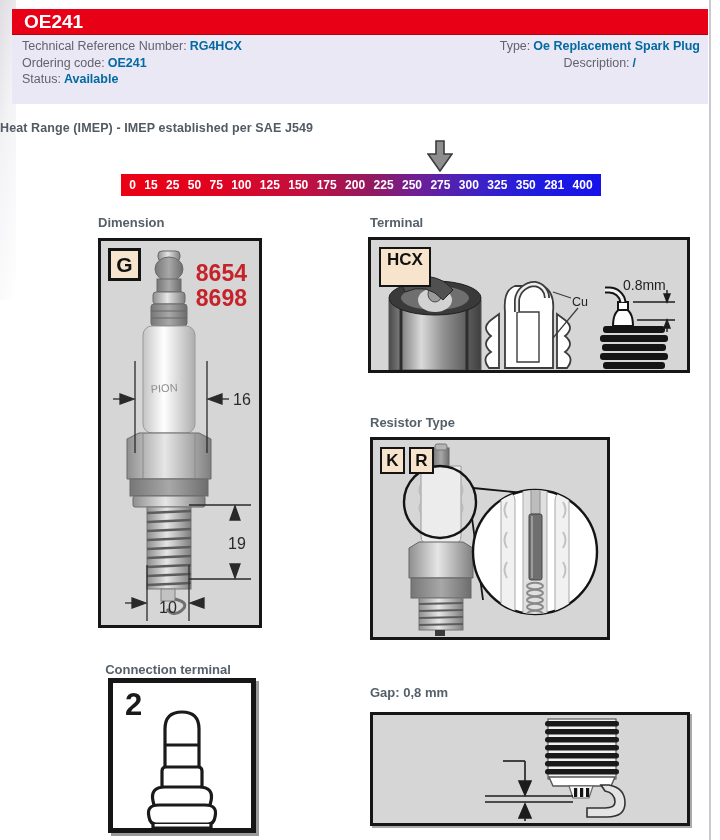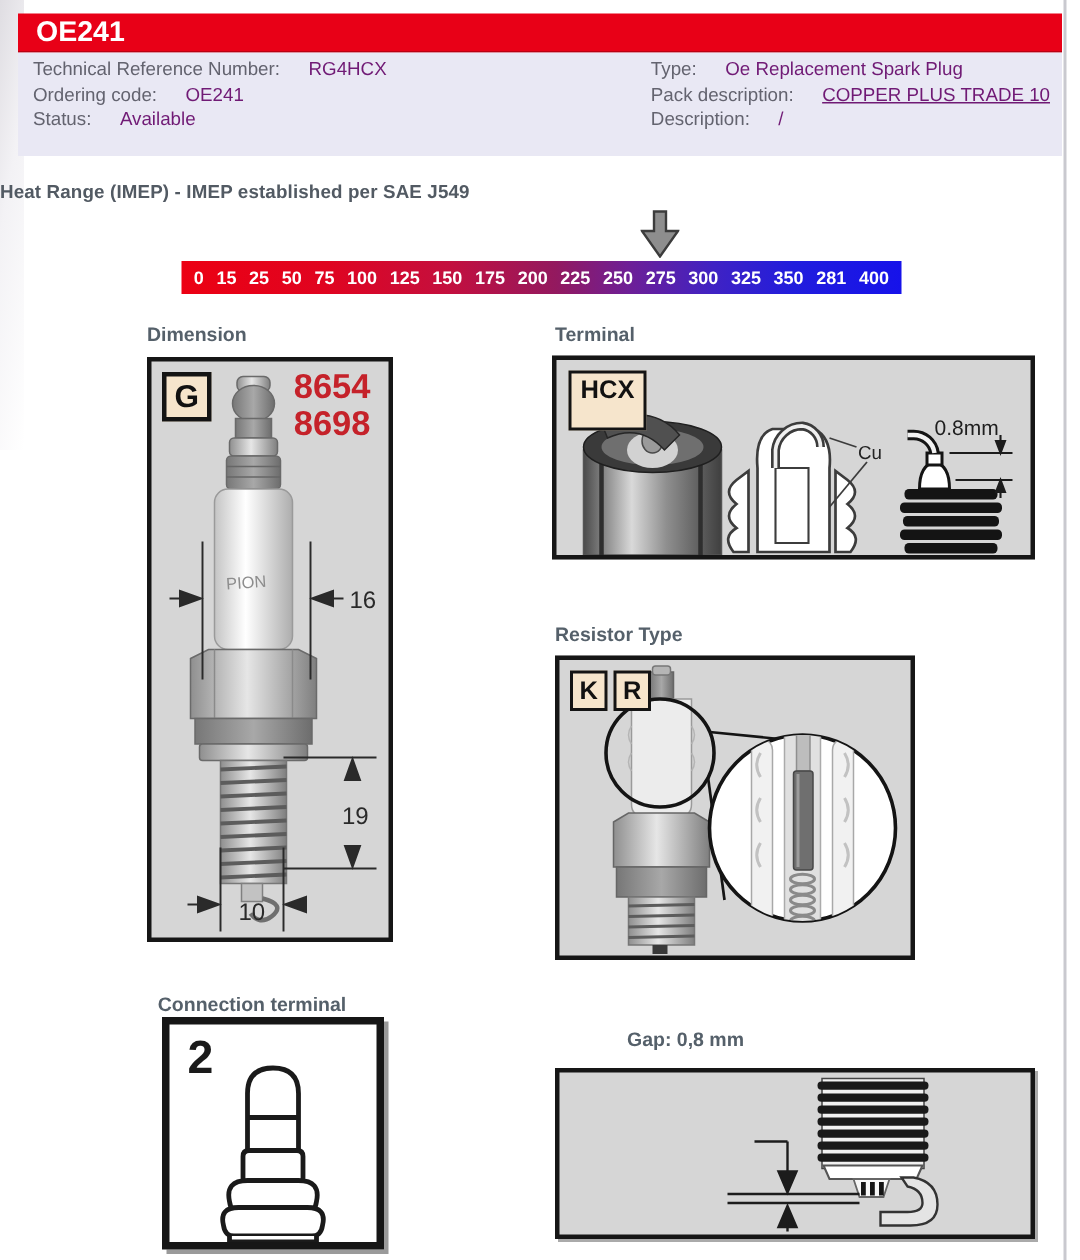--- a/index.html
+++ b/index.html
@@ -11,22 +11,22 @@
     background:linear-gradient(100deg,#dfdde2 0%,#f3f2f5 40%,#ffffff 100%);}
   .right-edge{position:absolute;left:709px;top:0;width:2px;height:840px;background:#c9c9cf;}
 
   
   .red-bar{position:absolute;left:12px;top:9px;width:696px;height:26px;background:#e80017;
     color:#ffffff;font-weight:bold;font-size:19px;line-height:26px;padding-left:12px;
     border-bottom:1px solid #b80012;}
   .info-block{position:absolute;left:12px;top:35px;width:696px;height:69px;background:#e9e8f4;
     font-size:12.5px;line-height:16.5px;color:#63636f;}
   .info-left{position:absolute;left:10px;top:3px;text-align:left;}
-  .info-right{position:absolute;right:8px;top:3px;text-align:left;}
-  .ival{color:#701a75;font-weight:normal;margin-left:19px;}
+  .info-right{position:absolute;right:8px;top:3px;text-align:center;}
+  .ival{color:#0369a1;font-weight:bold;margin-left:3px;}
   .ival.u{text-decoration:underline;}
 
   
   .heat-title{position:absolute;left:0;top:121px;width:720px;
     color:#525a63;font-size:12.5px;font-weight:bold;letter-spacing:.1px;}
   .heat-arrow{position:absolute;left:427px;top:140px;}
   .heat-bar{position:absolute;left:121px;top:174px;width:480px;height:22px;
     background:linear-gradient(90deg,#ec0013 0%,#e00420 20%,#c40f3e 37%,#93195f 52%,
       #6e1f96 62%,#3f22c4 74%,#211ddd 85%,#1612ea 100%);
     display:flex;align-items:center;justify-content:space-around;padding:0 4px;}
@@ -56,21 +56,20 @@
   <div class="red-bar">OE241</div>
 
   <div class="info-block">
     <div class="info-left">
       <div><span>Technical Reference Number:</span><span class="ival">RG4HCX</span></div>
       <div><span>Ordering code:</span><span class="ival">OE241</span></div>
       <div><span>Status:</span><span class="ival">Available</span></div>
     </div>
     <div class="info-right">
       <div><span>Type:</span><span class="ival">Oe Replacement Spark Plug</span></div>
-      <div><span>Pack description:</span><span class="ival u">COPPER PLUS TRADE 10</span></div>
       <div><span>Description:</span><span class="ival">/</span></div>
     </div>
   </div>
 
   <div class="heat-title">Heat Range (IMEP) - IMEP established per SAE J549</div>
   <div class="heat-arrow">
     <svg width="26" height="32" viewBox="0 0 26 32">
       <path d="M9,1 h8 v13 h8 L13,31 1,14 h8 z" fill="#8e8e8e" stroke="#3c3c3c" stroke-width="1.6"></path>
     </svg>
   </div>
@@ -170,21 +169,21 @@
       <g stroke="#2a2a2a" stroke-width="1.3" fill="#2a2a2a">
         <line x1="46" y1="324" x2="46" y2="380"></line>
           <line x1="88" y1="324" x2="88" y2="380"></line>
         <polygon points="45,362 31,357 31,367"></polygon>
           <polygon points="89,362 103,357 103,367"></polygon>
         <line x1="24" y1="362" x2="32" y2="362"></line>
       </g>
       <text x="58" y="372" font-size="16" fill="#2a2a2a">10</text>
     </svg>
     <div class="code-chip" style="left:7px;top:7px;width:33px;height:33px;border-width:3px;font-size:21px;line-height:28px;">G</div>
-    <div class="partnums" style="right:12px;top:4px;">
+    <div class="partnums" style="right:12px;top:20px;">
       <div>8654</div>
       <div>8698</div>
     </div>
   </div>
 
   <div class="sec-title" style="left:370px;top:215px;">Terminal</div>
   <div class="figbox" style="left:368px;top:237px;width:322px;height:136px;">
     <svg width="316" height="130" viewBox="0 0 316 130">
       <defs>
         <linearGradient id="tmet" x1="0" y1="0" x2="1" y2="0">
@@ -303,21 +302,21 @@
         <path d="M52,62 h34"></path>
         <path d="M49,88 v14 q0,4 3,4 h34 q3,0 3,-4 v-14 q0,-4 -4,-4 h-32 q-4,0 -4,4 z"></path>
         <path d="M40,118 q-3,-14 12,-14 h34 q15,0 12,14 q-1,8 -8,8 h-42 q-7,0 -8,-8 z"></path>
         <path d="M36,134 q-3,-12 10,-12 h46 q13,0 10,12 q-1,7 -7,7 h-52 q-6,0 -7,-7 z"></path>
         <path d="M40,141 v4 h58 v-4"></path>
       </g>
     </svg>
     <div class="big2" style="left:12px;top:6px;">2</div>
   </div>
 
-  <div class="sec-title" style="left:370px;top:685px;margin-left:48px;">Gap: 0,8 mm</div>
+  <div class="sec-title" style="left:370px;top:685px;">Gap: 0,8 mm</div>
   <div class="figbox" style="left:370px;top:712px;width:320px;height:114px;box-shadow:2px 2px 0 #aaaaaa;">
     <svg width="314" height="108" viewBox="0 0 314 108">
 
       <g>
         <rect x="175" y="4" width="68" height="60" fill="#f2f2f2" stroke="#444"></rect>
         <g fill="#1a1a1a">
           <rect x="172" y="6" width="74" height="5.5" rx="2.7"></rect>
           <rect x="172" y="14" width="74" height="5.5" rx="2.7"></rect>
           <rect x="172" y="22" width="74" height="5.5" rx="2.7"></rect>
           <rect x="172" y="30" width="74" height="5.5" rx="2.7"></rect>

